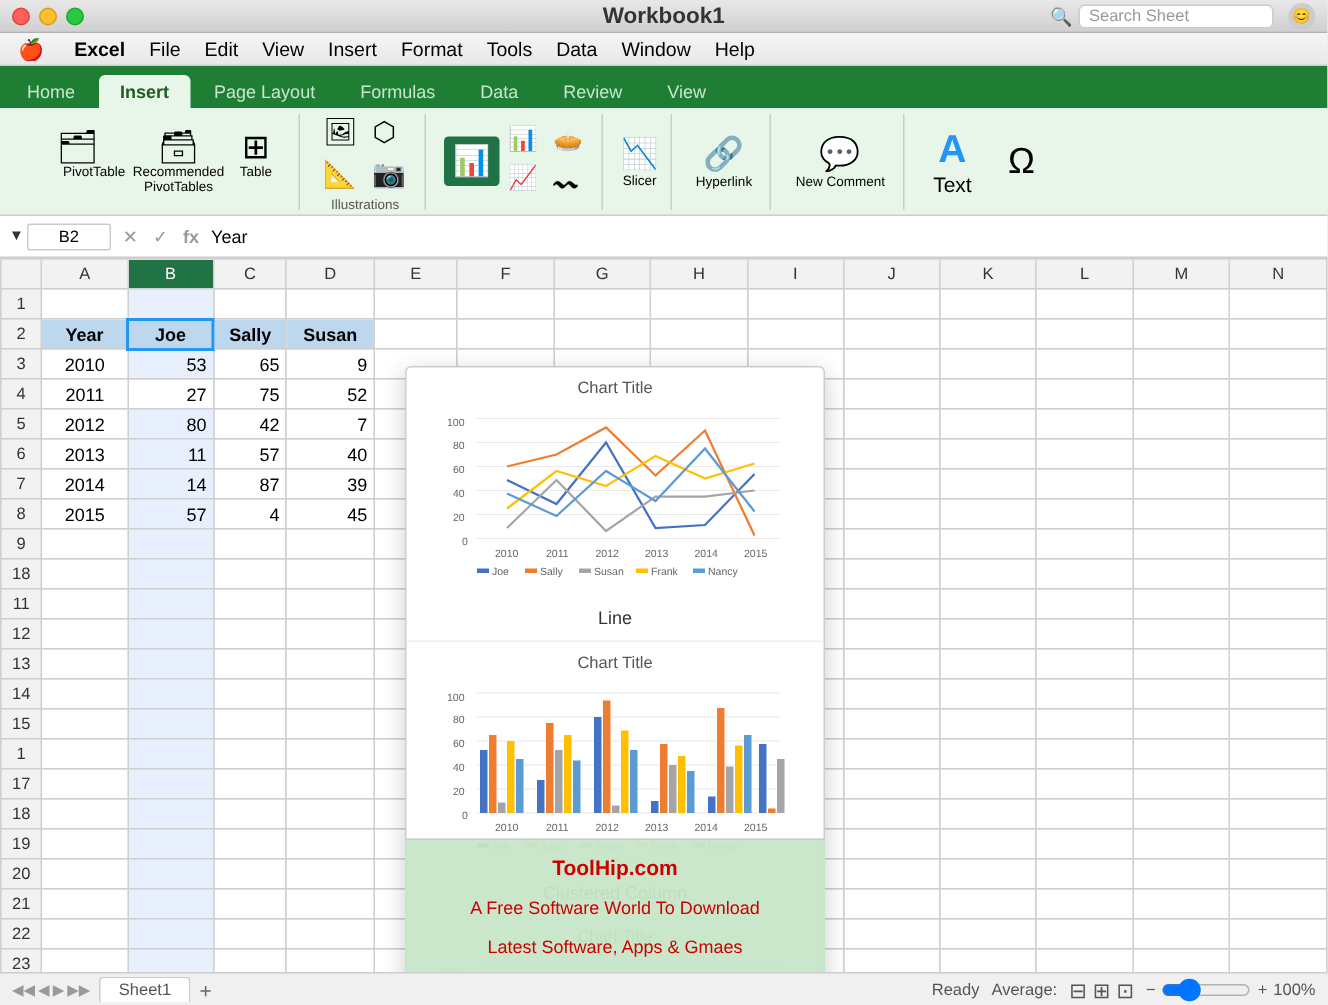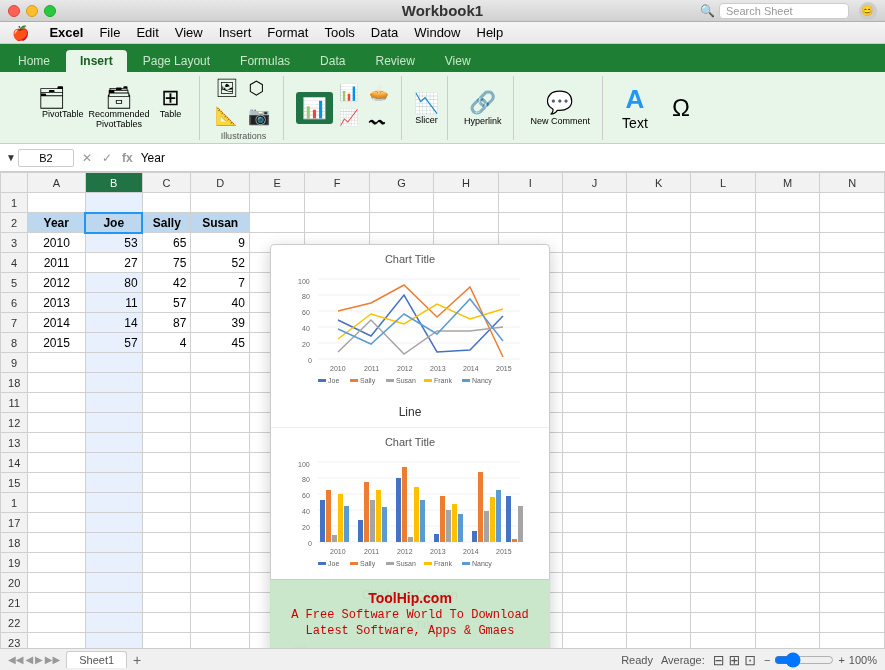--- a/index.html
+++ b/index.html
@@ -246,22 +246,21 @@
       z-index: 200;
     }
     .toolhip-overlay .site-name {
       color: #cc0000;
       font-size: 14px;
       font-weight: 600;
     }
     .toolhip-overlay .tagline {
       color: #cc0000;
       font-size: 12px;
-      margin-top: 2px;
-      font-family: Liberation Mono, monospace;
+      margin-top: 12px;
     }
 
     
     .active-ribbon-btn {
       background: #217346;
       color: white;
       border-radius: 3px;
       padding: 3px 5px;
       font-size: 20px;
     }

